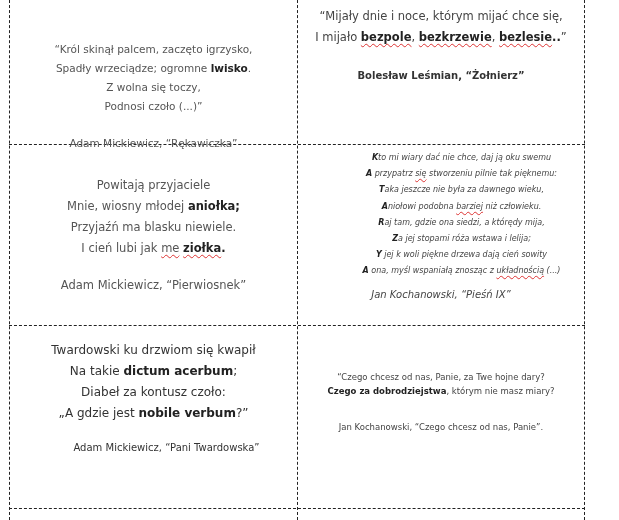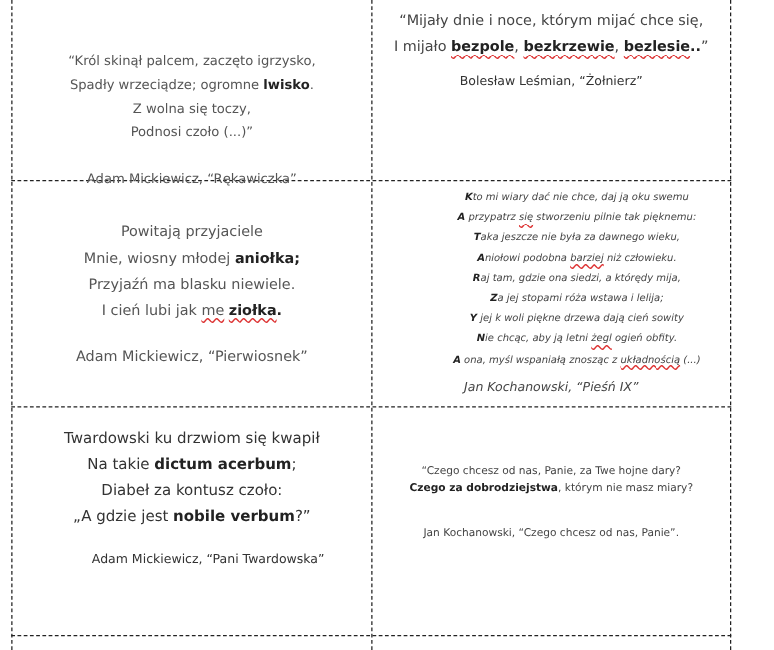--- a/index.html
+++ b/index.html
@@ -46,21 +46,21 @@
       <div class="line"><span>Podnosi czoło (...)”</span></div>
     </div>
   <div class="author" style="margin-top:18px; line-height:19px;">Adam Mickiewicz, “Rękawiczka”</div>
 </div>
 
 <div class="cell c2">
   <div class="lines">
       <div class="line"><span>“Mijały dnie i noce, którym mijać chce się,</span></div>
       <div class="line"><span>I mijało </span><b class="sq">bezpole</b><span>, </span><b class="sq">bezkrzewie</b><span>, </span><b class="sq">bezlesie</b><b>..</b><span>”</span></div>
     </div>
-  <div class="author" style="margin-top:12px; font-size:10px; color:#333;">Bolesław Leśmian, “Żołnierz”</div>
+  <div class="author" style="margin-top:22px; font-size:10px; color:#333;font-weight:bold;">Bolesław Leśmian, “Żołnierz”</div>
 </div>
 
 <div class="cell c3">
   <div class="lines">
       <div class="line"><span>Powitają przyjaciele</span></div>
       <div class="line"><span>Mnie, wiosny młodej </span><b>aniołka;</b></div>
       <div class="line"><span>Przyjaźń ma blasku niewiele.</span></div>
       <div class="line"><span>I cień lubi jak </span><span class="sq">me</span><span> </span><b class="sq">ziołka</b><b>.</b></div>
     </div>
   <div class="author" style="margin-top:19px;">Adam Mickiewicz, “Pierwiosnek”</div>
@@ -68,21 +68,20 @@
 
 <div class="cell c4">
   <div class="lines">
       <div class="line"><b>K</b><span>to mi wiary dać nie chce, daj ją oku swemu</span></div>
       <div class="line"><b>A</b><span> przypatrz </span><span class="sq">się</span><span> stworzeniu pilnie tak pięknemu:</span></div>
       <div class="line"><b>T</b><span>aka jeszcze nie była za dawnego wieku,</span></div>
       <div class="line"><b>A</b><span>niołowi podobna </span><span class="sq">barziej</span><span> niż człowieku.</span></div>
       <div class="line"><b>R</b><span>aj tam, gdzie ona siedzi, a którędy mija,</span></div>
       <div class="line"><b>Z</b><span>a jej stopami róża wstawa i lelija;</span></div>
       <div class="line"><b>Y</b><span> jej k woli piękne drzewa dają cień sowity</span></div>
-      <div class="line"><b>N</b><span>ie chcąc, aby ją letni </span><span class="sq">żegl</span><span> ogień obfity.</span></div>
       <div class="line"><b>A</b><span> ona, myśl wspaniałą znosząc z </span><span class="sq">układnością</span><span> (...)</span></div>
     </div>
   <div class="author" style="margin-top:9px; font-size:10px;text-align:center;">Jan Kochanowski, “Pieśń IX”</div>
 </div>
 
 <div class="cell c5">
   <div class="lines">
       <div class="line"><span>Twardowski ku drzwiom się kwapił</span></div>
       <div class="line"><span>Na takie </span><b>dictum acerbum</b><span>;</span></div>
       <div class="line"><span>Diabeł za kontusz czoło:</span></div>

